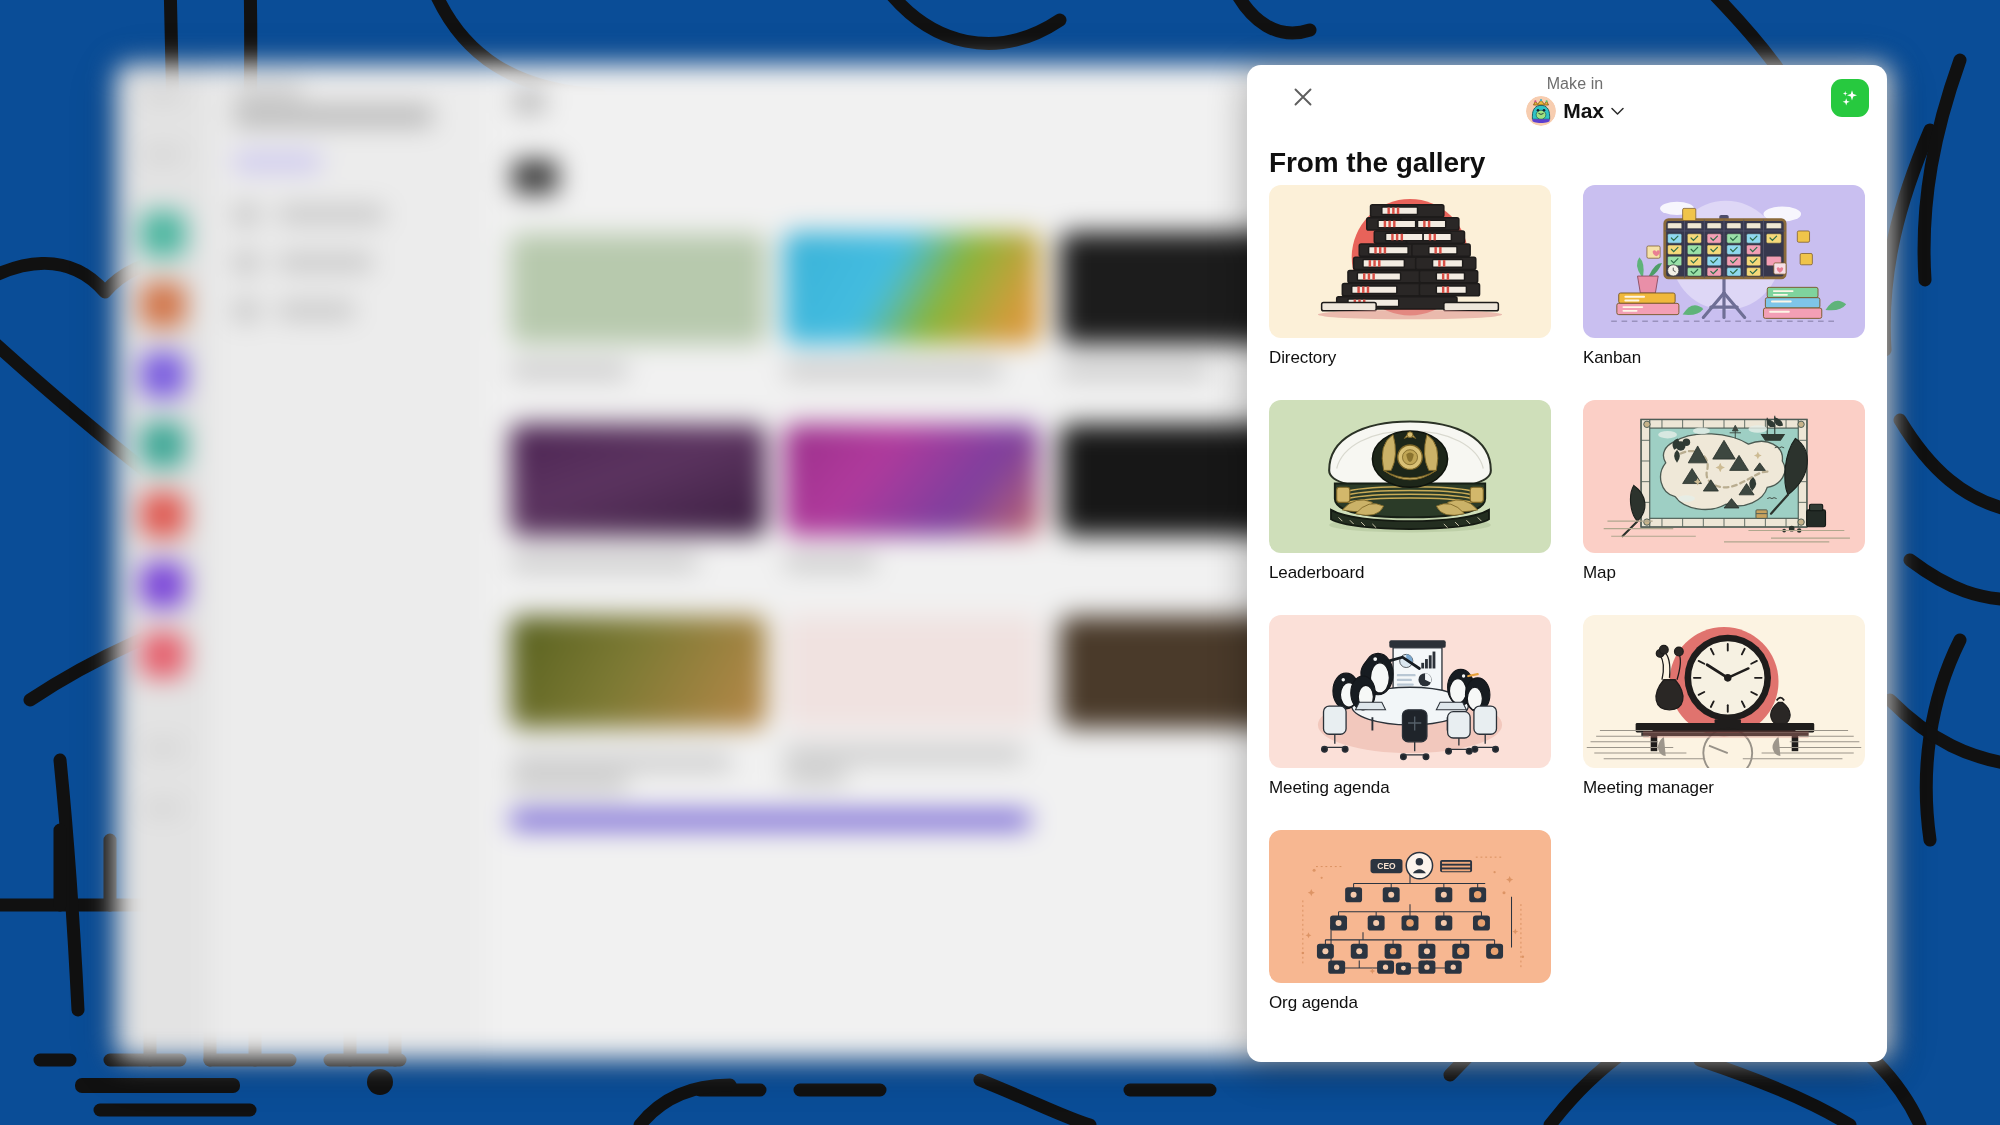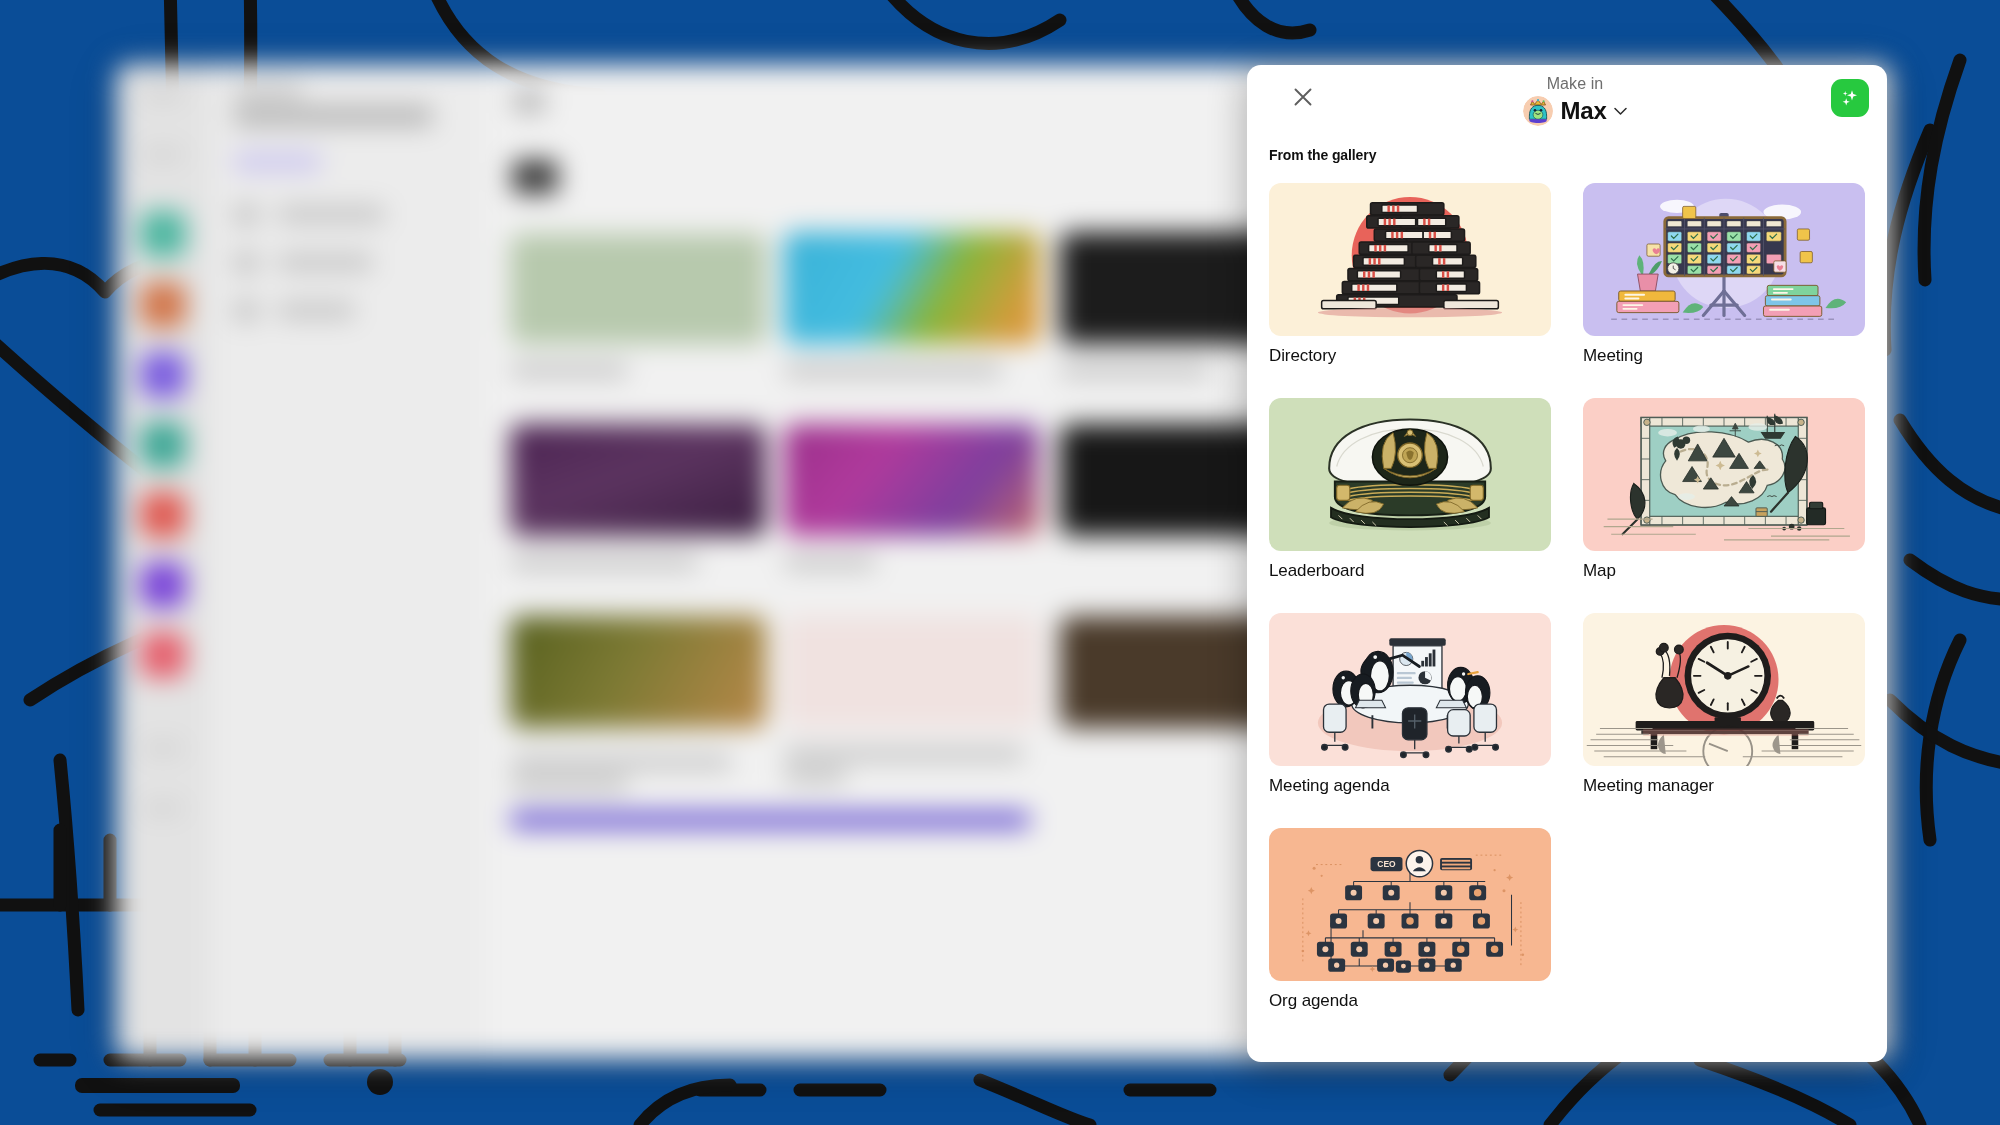--- a/index.html
+++ b/index.html
@@ -109,45 +109,45 @@
     pointer-events: auto;
     cursor: pointer;
   }
   #persona-avatar {
     width: 30px; height: 30px;
     border-radius: 50%;
     overflow: hidden;
     flex: none;
   }
   #persona-name {
-    font-size: 24px;
+    font-size: 21px;
     font-weight: bold;
     color: #111;
     letter-spacing: -0.2px;
   }
   #persona-chevron { display: block; }
 
   #sparkle-btn {
     position: absolute;
     right: 18px; top: 14px;
     width: 38px; height: 38px;
     border-radius: 11px;
     background: #27c93f;
     display: flex; align-items: center; justify-content: center;
     cursor: pointer;
     border: none;
   }
 
   
   #panel-body { padding: 0 22px; }
   #gallery-heading {
-    font-size: 14px;
+    font-size: 28px;
     font-weight: bold;
     color: #101010;
-    margin-bottom: 20px;
+    margin-bottom: 6px;
     letter-spacing: -0.1px;
   }
   #gallery-grid {
     display: grid;
     grid-template-columns: 1fr 1fr;
     column-gap: 29px;
     row-gap: 19px;
     gap: 32px;
   }
   .g-card {
@@ -531,21 +531,21 @@
                   <rect x="202" y="107" width="22" height="2" rx="1"></rect>
                     <rect x="202" y="111" width="16" height="2" rx="1"></rect>
                   <rect x="200" y="118" width="22" height="2" rx="1"></rect>
                   <rect x="198" y="129" width="22" height="2" rx="1"></rect>
                 </g>
                 <path d="M106 133 q10-16 22-6 q-6 8-22 6z" fill="#5fb37a"></path>
                 <path d="M258 128 q10-16 22-6 q-6 8-22 6z" fill="#5fb37a"></path>
                 <path d="M30 140 L272 140" stroke="#9a92bd" stroke-width="1.6" stroke-dasharray="6 5"></path>
               </svg>
             </div>
-            <div class="g-label">Meeting</div>
+            <div class="g-label">Kanban</div>
           </div>
 
           <div class="g-card">
             <div class="g-thumb" style="background:#cfdfba;">
               <svg viewBox="0 0 300 153" preserveAspectRatio="xMidYMid meet" aria-hidden="true">
                 <ellipse cx="150" cy="128" rx="86" ry="8" fill="#b7c9a1" opacity="0.7"></ellipse>
                 <path d="M150 18 L150 34" stroke="#8f8f78" stroke-width="1.4"></path>
                 <path d="M64 70 C64 36 100 18 150 18 C200 18 236 36 236 70 C236 82 214 90 150 90 C86 90 64 82 64 70 Z" fill="#f7f7f2" stroke="#2b3226" stroke-width="2.2"></path>
                 <path d="M72 68 C78 44 108 28 150 28 C192 28 222 44 228 68" fill="none" stroke="#d9d9cf" stroke-width="1.4"></path>
                 <path d="M70 84 L230 84 L230 100 C230 112 206 120 150 120 C94 120 70 112 70 100 Z" fill="#2b3b28" stroke="#171f15" stroke-width="2"></path>

